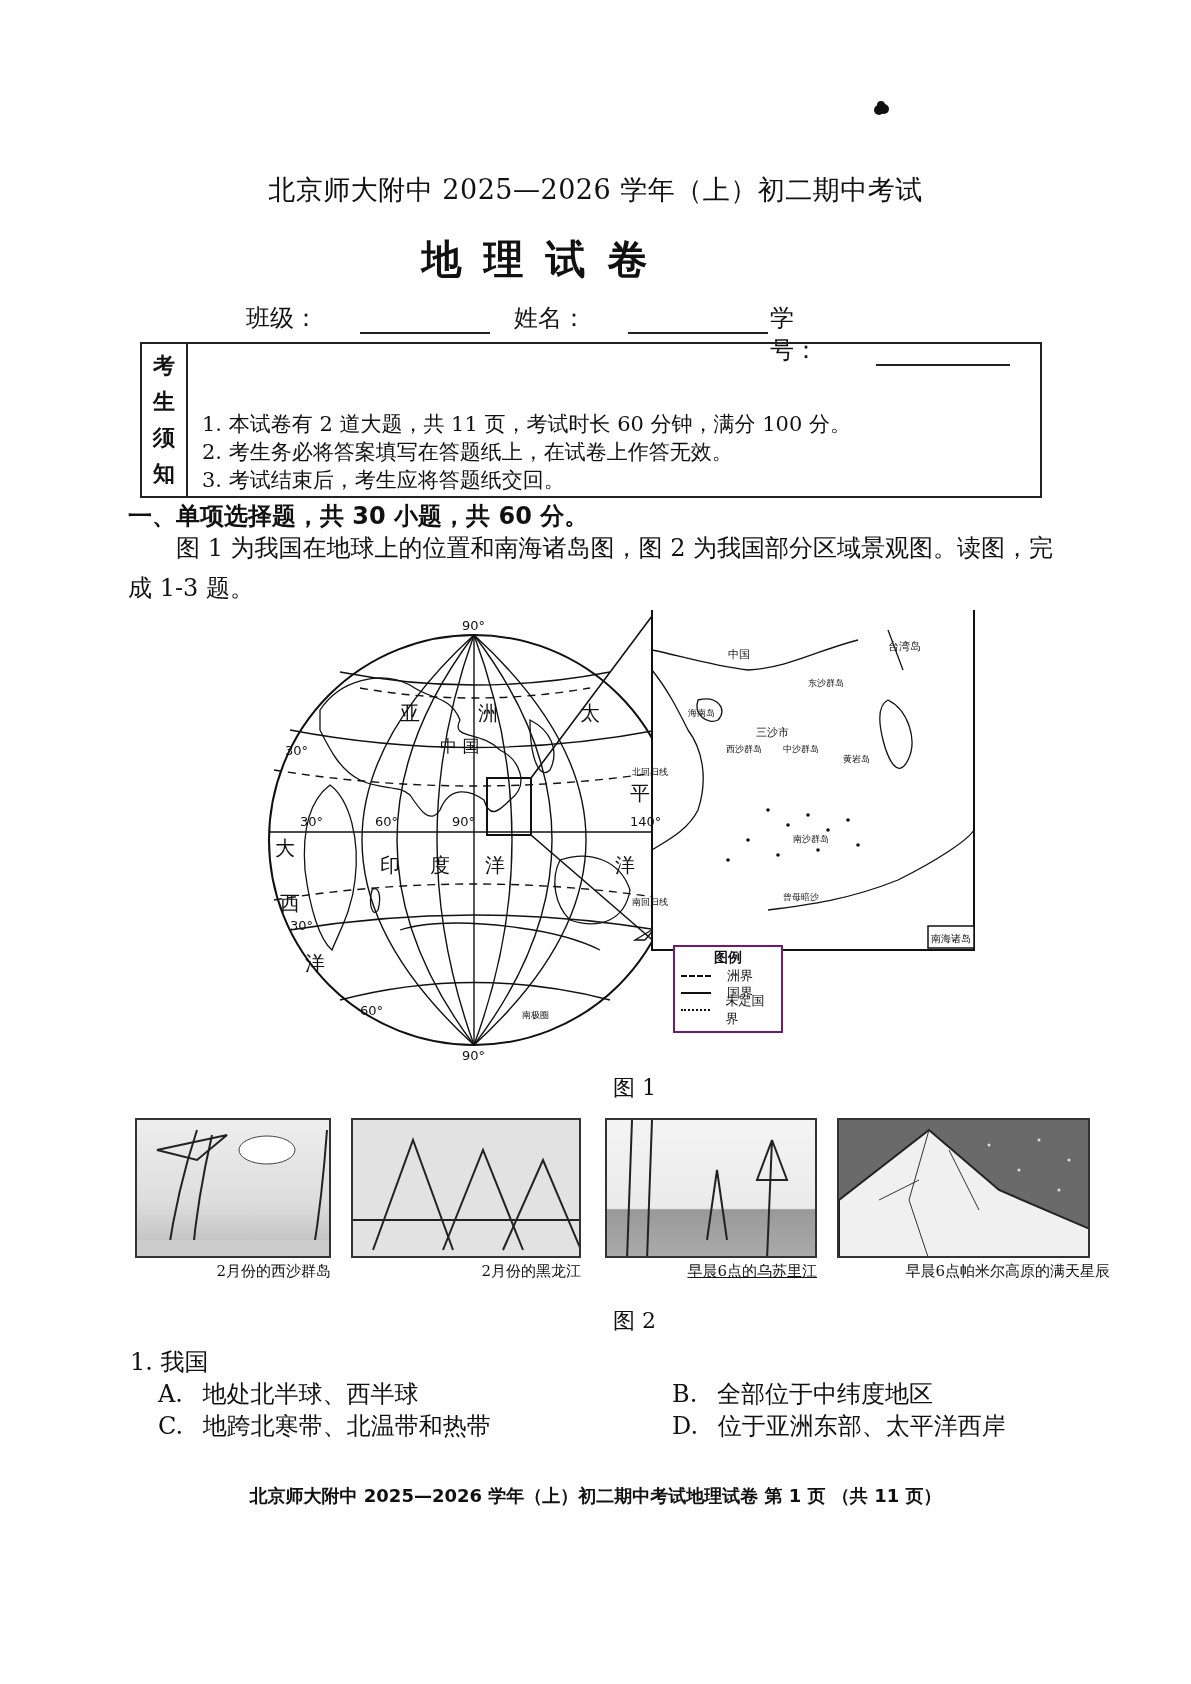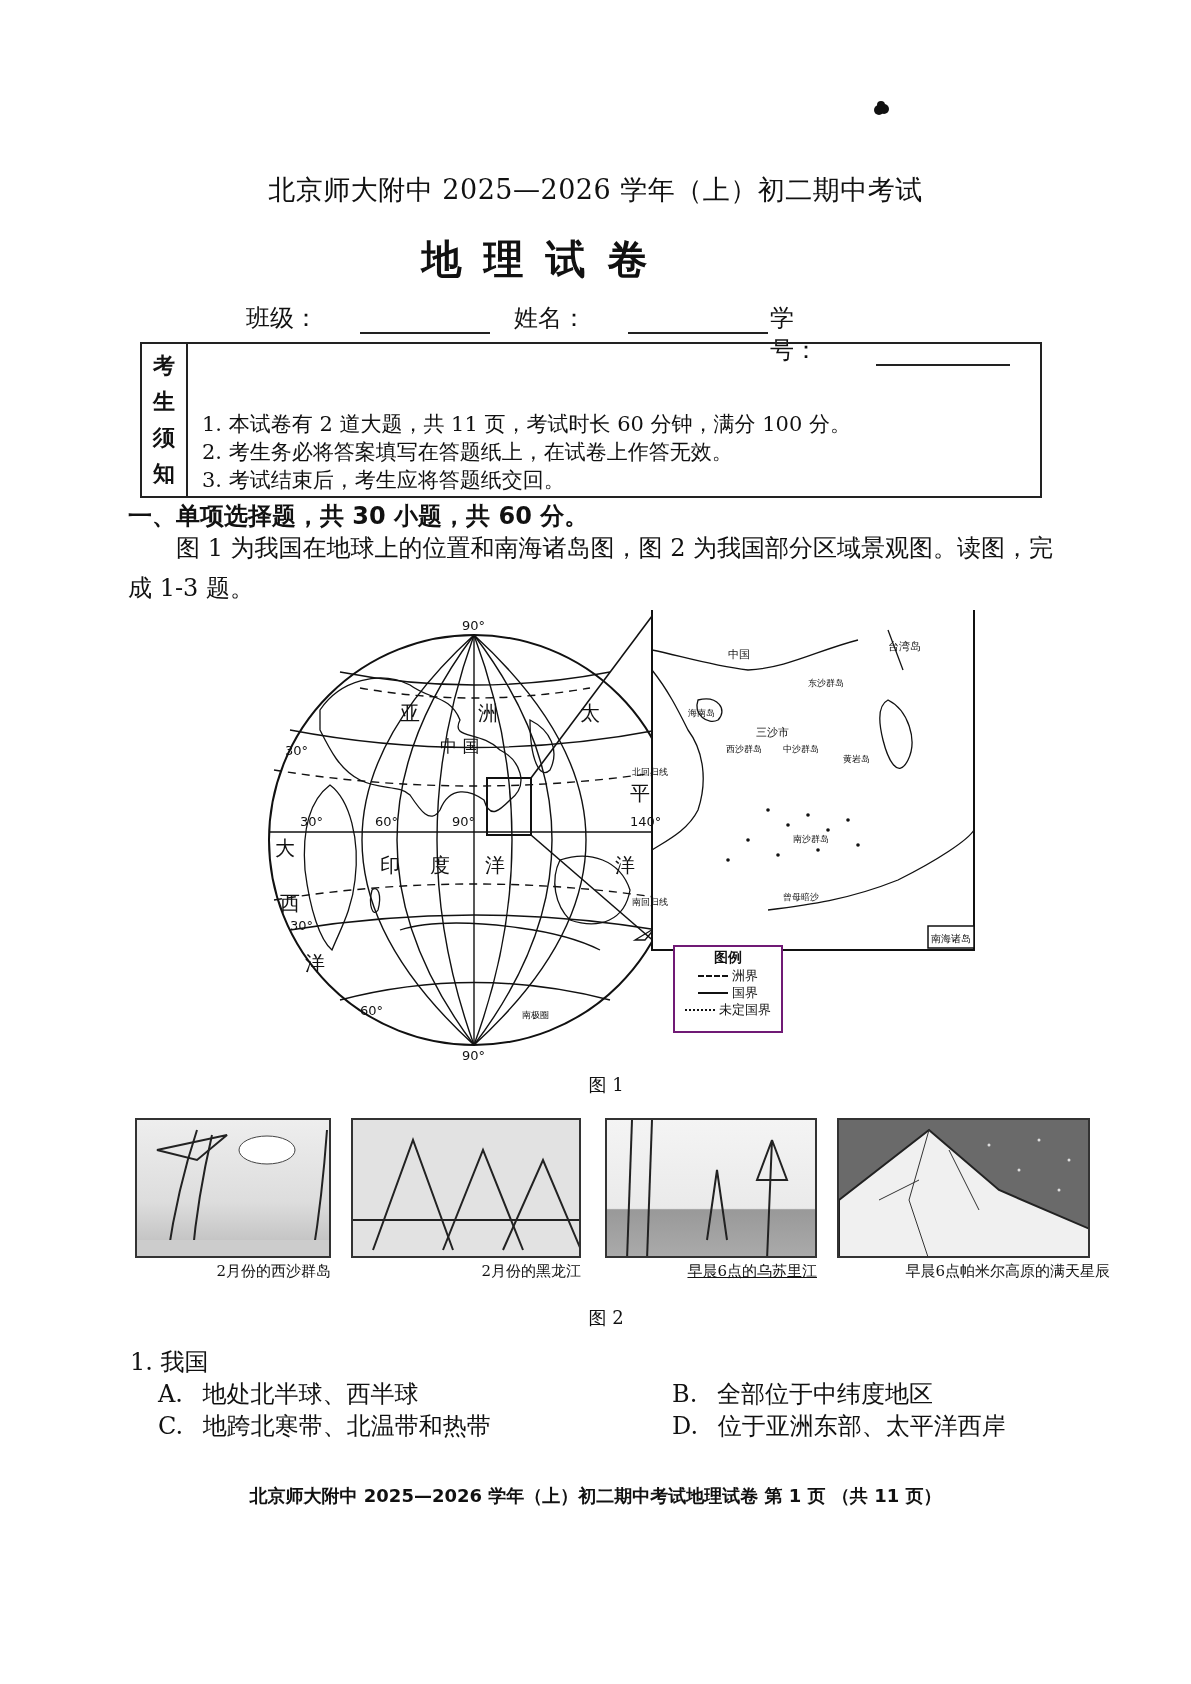--- a/index.html
+++ b/index.html
@@ -13,24 +13,24 @@
   .exam-title { left: 0; width: 1091px; top: 232px; text-align: center; font-size: 40px; font-weight: bold; letter-spacing: 22px; font-family: "DejaVu Sans", sans-serif; }
   .info-row { top: 302px; left: 246px; width: 760px; height: 36px; font-size: 24px; }
   .info-field { position: absolute; top: 0; display: flex; align-items: flex-end; gap: 36px; }
   .info-line { display: inline-block; border-bottom: 2px solid #222; height: 22px; margin-left: 6px; }
   .notice { left: 140px; top: 342px; width: 898px; height: 152px; border: 2px solid #222; display: flex; }
   .notice-side { width: 44px; border-right: 2px solid #222; display: flex; flex-direction: column; justify-content: space-around; align-items: center; font-size: 22px; font-weight: bold; padding: 4px 0; }
   .notice-body { flex: 1; display: flex; flex-direction: column; justify-content: flex-end; padding: 2px 14px; font-size: 21px; }
   .section-head { left: 128px; top: 500px; font-size: 24px; font-weight: bold; font-family: "DejaVu Sans", sans-serif; }
   .para { left: 128px; top: 530px; width: 946px; font-size: 24px; line-height: 40px; text-indent: 48px; }
   .fig1 { left: 260px; top: 610px; width: 720px; height: 450px; }
-  .fig-cap { font-size: 18px; text-align: center; width: 100px; }
+  .fig-cap { font-size: 22px; text-align: right; width: 100px; }
   .legend { left: 673px; top: 945px; width: 110px; height: 88px; border: 2px solid #701a75; background:#fff; font-size: 13px; padding: 2px 6px; box-sizing: border-box; }
   .legend-title { text-align: center; font-weight: bold; font-size: 14px; }
-  .legend-item { display: flex; align-items: center; gap: 4px; height: 17px; justify-content: center; }
+  .legend-item { display: flex; align-items: center; gap: 16px; height: 17px; }
   .lg-line { width: 30px; height: 0; }
   .photos { left: 135px; top: 1118px; width: 955px; height: 140px; }
   .photo { position: absolute; top: 0; height: 140px; border: 2px solid #333; box-sizing: border-box; overflow: hidden; }
   .photo-cap { position: absolute; top: 1262px; font-size: 15px; text-align: right; }
   .question { left: 130px; top: 1346px; font-size: 24px; }
   .opt { font-size: 24px; }
   .footer { left: 0; width: 1191px; top: 1484px; text-align: center; font-size: 18px; font-weight: bold; font-family: "DejaVu Sans", sans-serif; }
 </style>
 </head>
 <body>

